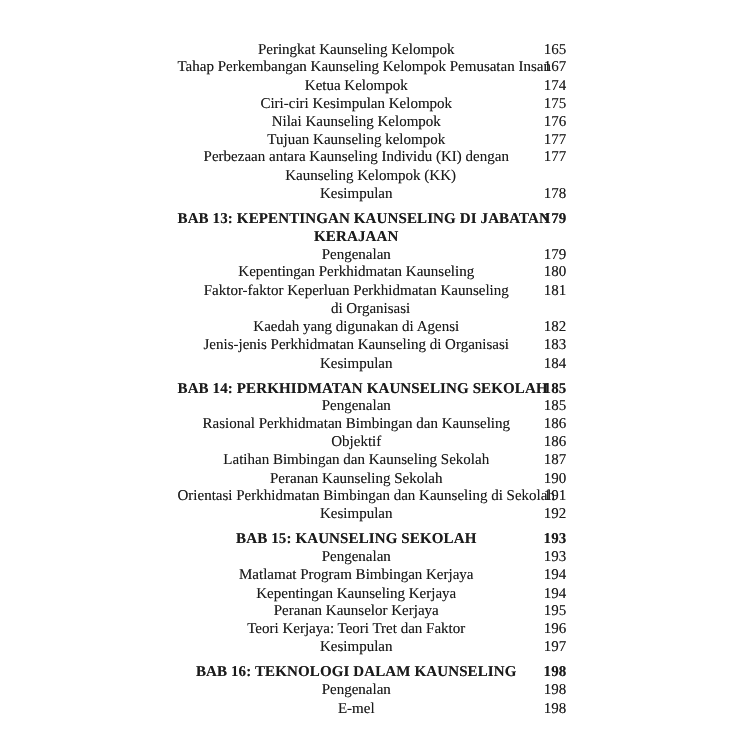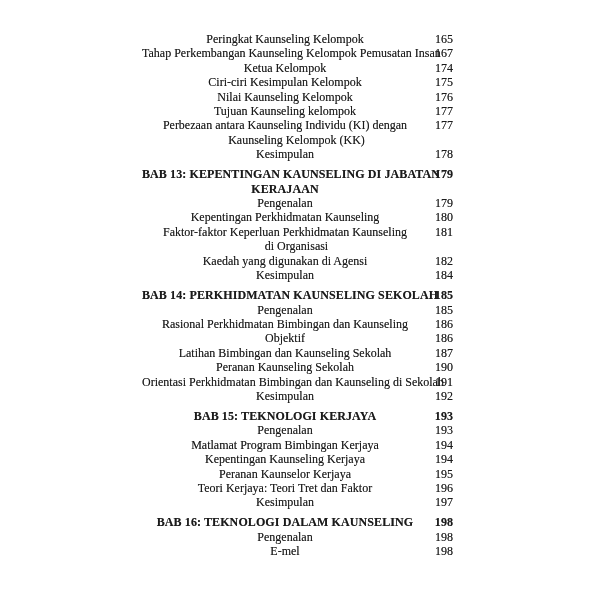--- a/index.html
+++ b/index.html
@@ -140,20 +140,26 @@
           <div class="toc-page">181</div>
         </div>
         <div class="toc-row">
           <div class="toc-title">
             <div class="toc-line">Kaedah yang digunakan di Agensi</div>
           </div>
           <div class="toc-page">182</div>
         </div>
         <div class="toc-row">
           <div class="toc-title">
+            <div class="toc-line">Jenis-jenis Perkhidmatan Kaunseling di Organisasi</div>
+          </div>
+          <div class="toc-page">183</div>
+        </div>
+        <div class="toc-row">
+          <div class="toc-title">
             <div class="toc-line">Kesimpulan</div>
           </div>
           <div class="toc-page">184</div>
         </div>
       </div>
       <div class="toc-section">
         <div class="toc-row bold">
           <div class="toc-title">
             <div class="toc-line">BAB 14: PERKHIDMATAN KAUNSELING SEKOLAH</div>
           </div>
@@ -198,21 +204,21 @@
         <div class="toc-row">
           <div class="toc-title">
             <div class="toc-line">Kesimpulan</div>
           </div>
           <div class="toc-page">192</div>
         </div>
       </div>
       <div class="toc-section">
         <div class="toc-row bold">
           <div class="toc-title">
-            <div class="toc-line">BAB 15: TEKNOLOGI KERJAYA</div>
+            <div class="toc-line">BAB 15: KAUNSELING SEKOLAH</div>
           </div>
           <div class="toc-page">193</div>
         </div>
         <div class="toc-row">
           <div class="toc-title">
             <div class="toc-line">Pengenalan</div>
           </div>
           <div class="toc-page">193</div>
         </div>
         <div class="toc-row">

